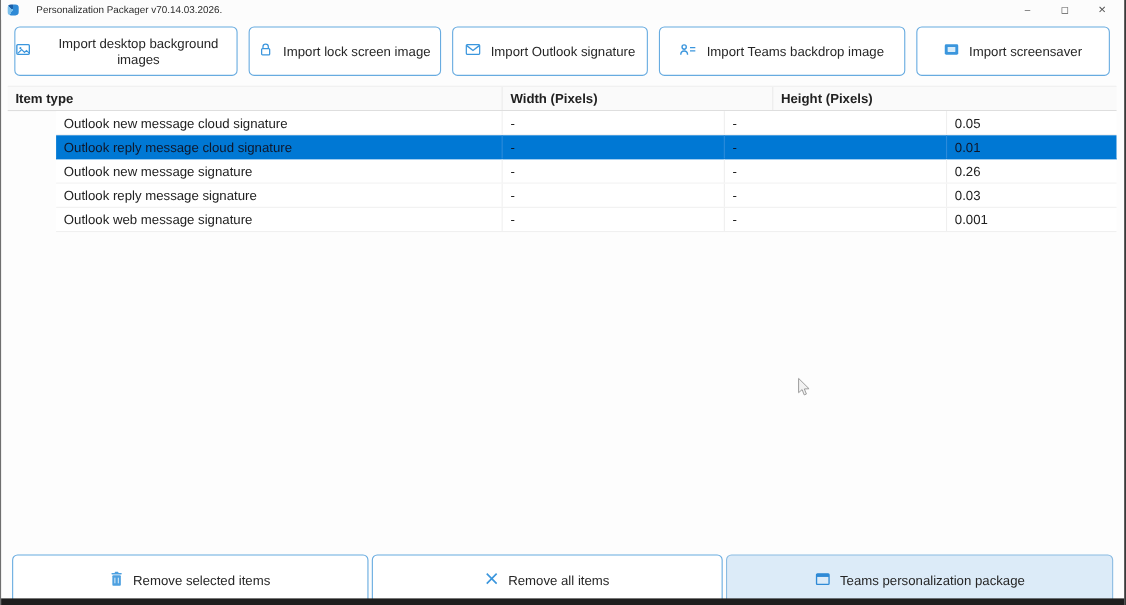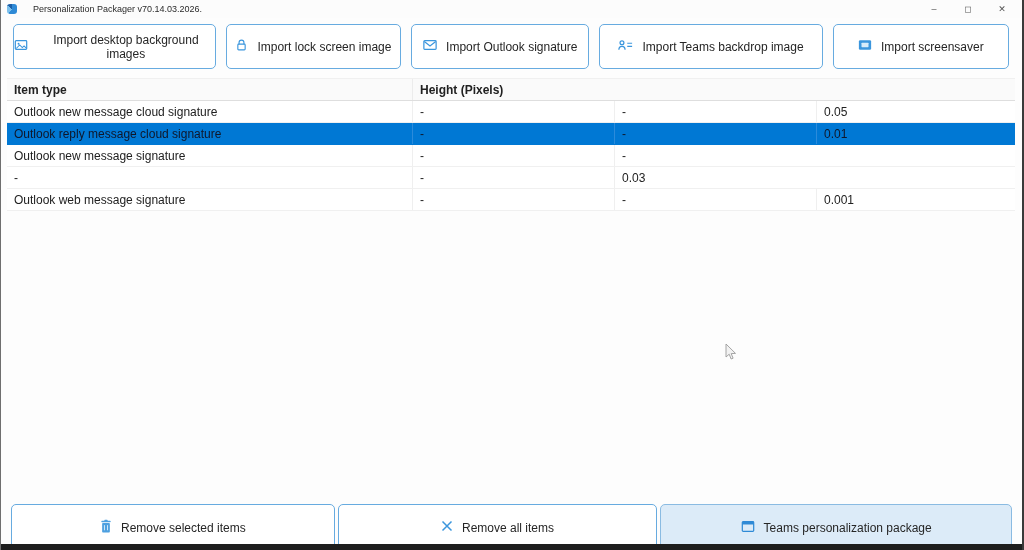--- a/index.html
+++ b/index.html
@@ -37,23 +37,23 @@
   }
   .btn svg { flex: 0 0 auto; }
 
   
   .table { margin: 8px 7px 0 6px; font-size: 12px; color: #212121; }
   .thead, .trow {
     display: grid; grid-template-columns: 405px 202px 202px 1fr;
   }
   .thead {
     font-weight: bold; background: #fafafa; line-height: 23px; height: 23px;
-    border-bottom: 1px solid #dedede; border-top: 1px solid #f0f0f0;
-  }
-  .trow { line-height: 22px; height: 22px; border-bottom: 1px solid #f0f0f0; background: #fff; }
+    border-bottom: 1px solid #dedede; border-top: 1px solid #f0f0f0; gap: 44px;
+  }
+  .trow { line-height: 22px; height: 22px; border-bottom: 1px solid #f0f0f0; background: #fff; margin-left: 44px; }
   .tcell { padding-left: 7px; overflow: hidden; white-space: nowrap; }
   .tcell + .tcell { border-left: 1px solid #efefef; }
   .thead .tcell + .tcell { border-left: 1px solid #ececec; }
   .trow.selected { background: #0078d4; color: #0f172a; border-bottom: 1px solid #0078d4; }
   .trow.selected .tcell + .tcell { border-left-color: #2b8bdb; }
 
   
   .footer-row {
     position: absolute; left: 10px; right: 10px; bottom: 11px;
     display: flex; gap: 3px; height: 35px;
@@ -128,20 +128,21 @@
           <rect x="4" y="4" width="8" height="5" rx="0.5" fill="#d7ecfa"></rect>
         </svg>
       </span>
       <span>Import screensaver</span>
     </button>
   </div>
 
   <div class="table">
     <div class="thead">
       <div class="tcell">Item type</div>
+      <div class="tcell">Width (Pixels)</div>
       <div class="tcell">Height (Pixels)</div>
     </div>
     <div id="table-body">
     <div class="trow">
       <div class="tcell">Outlook new message cloud signature</div>
       <div class="tcell">-</div>
       <div class="tcell">-</div>
       <div class="tcell">0.05</div>
     </div>
 
@@ -149,23 +150,25 @@
       <div class="tcell">Outlook reply message cloud signature</div>
       <div class="tcell">-</div>
       <div class="tcell">-</div>
       <div class="tcell">0.01</div>
     </div>
 
     <div class="trow">
       <div class="tcell">Outlook new message signature</div>
       <div class="tcell">-</div>
       <div class="tcell">-</div>
-    </div>
-
-    <div class="trow">
+      <div class="tcell">0.26</div>
+    </div>
+
+    <div class="trow">
+      <div class="tcell">Outlook reply message signature</div>
       <div class="tcell">-</div>
       <div class="tcell">-</div>
       <div class="tcell">0.03</div>
     </div>
 
     <div class="trow">
       <div class="tcell">Outlook web message signature</div>
       <div class="tcell">-</div>
       <div class="tcell">-</div>
       <div class="tcell">0.001</div>

